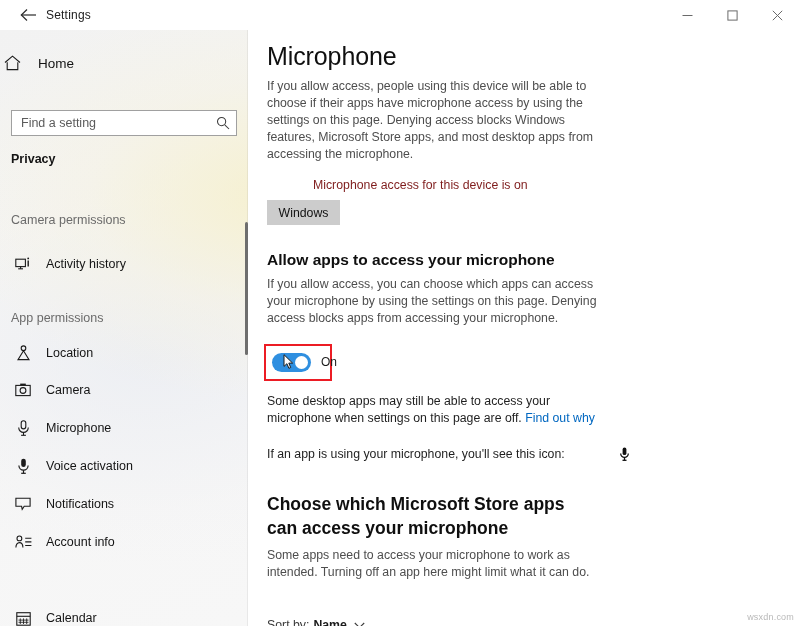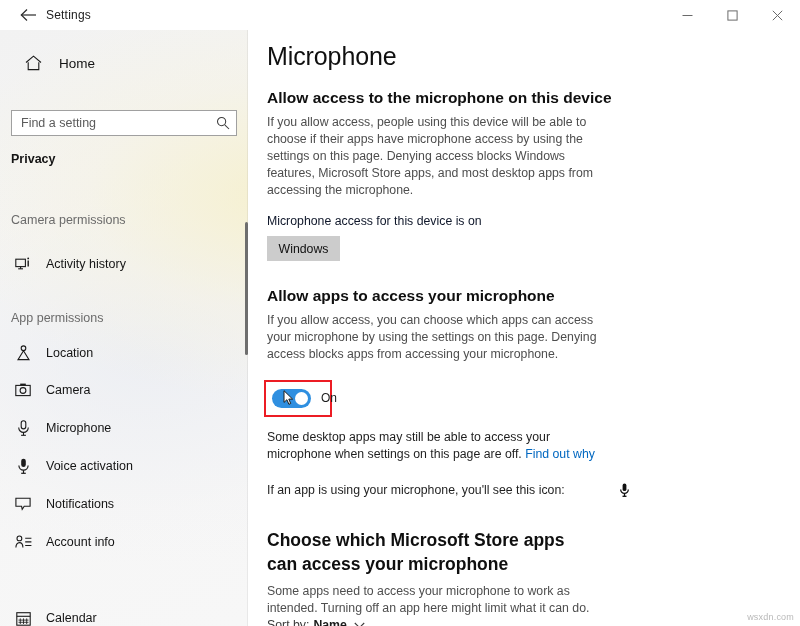--- a/index.html
+++ b/index.html
@@ -60,21 +60,21 @@
   }
   .sb-right-edge {
     position: absolute; right: 0; top: 0; width: 1px; height: 596px;
     background: rgba(0,0,0,0.06);
   }
 
   .home-row {
     position: absolute; left: 0; top: 16px;
     width: 248px; height: 34px;
     display: flex; align-items: center;
-    padding-left: 25px;
+    padding-left: 4px;
   }
   .home-ico { width: 26px; color: #1b1b1b; display:flex; align-items:center; }
   .home-label { font-size: 13.5px; color: #141414; margin-left: 8px; }
 
   .search-wrap {
     position: absolute; left: 11px; top: 80px;
     width: 226px; height: 26px;
     background: #ffffff;
     border: 1px solid #a0a0a0;
     display: flex; align-items: center;
@@ -149,21 +149,21 @@
     font-size: 17.5px; font-weight: bold; line-height: 24px;
     max-width: 330px;
   }
   .body-p {
     margin-top: 7px;
     font-size: 12.3px; line-height: 17px;
     color: #4e4e4e; max-width: 345px;
   }
   .status-line {
     margin-top: 15px;
-    font-size: 12.3px; color: #0f172a;
+    font-size: 12.3px; color: #7f1d1d; margin-left: 46px;
   }
   .change-btn {
     margin-top: 8px;
     width: 73px; height: 25px;
     background: #cccccc;
     border: 1px solid #cccccc;
     font-family: "Liberation Sans", sans-serif;
     font-size: 12.3px; color: #101010;
     cursor: pointer;
   }
@@ -393,21 +393,20 @@
     </div>
 
     <div class="sb-scrollbar"></div>
   </div>
 
   <div class="content">
     <div class="c-inner">
 
       <h1 class="page-h1">Microphone</h1>
 
-      <h2 class="sec-h2">Allow access to the microphone on this device</h2>
       <p class="body-p">If you allow access, people using this device will be able to choose if their apps have microphone access by using the settings on this page. Denying access blocks Windows features, Microsoft Store apps, and most desktop apps from accessing the microphone.</p>
 
       <div class="status-line">Microphone access for this device is on</div>
       <button class="change-btn">Windows</button>
 
       <h2 class="sec-h2" style="margin-top:26px">Allow apps to access your microphone</h2>
       <p class="body-p">If you allow access, you can choose which apps can access your microphone by using the settings on this page. Denying access blocks apps from accessing your microphone.</p>
 
       <div class="toggle-zone">
         <div class="red-box"></div>

